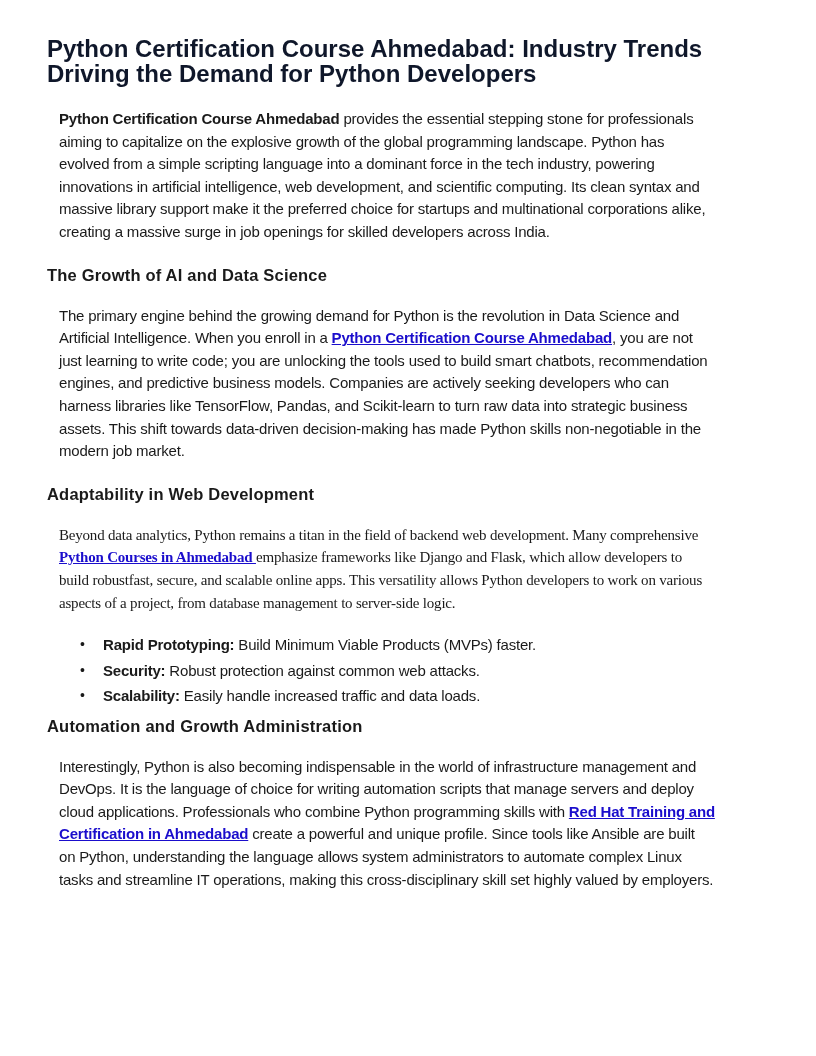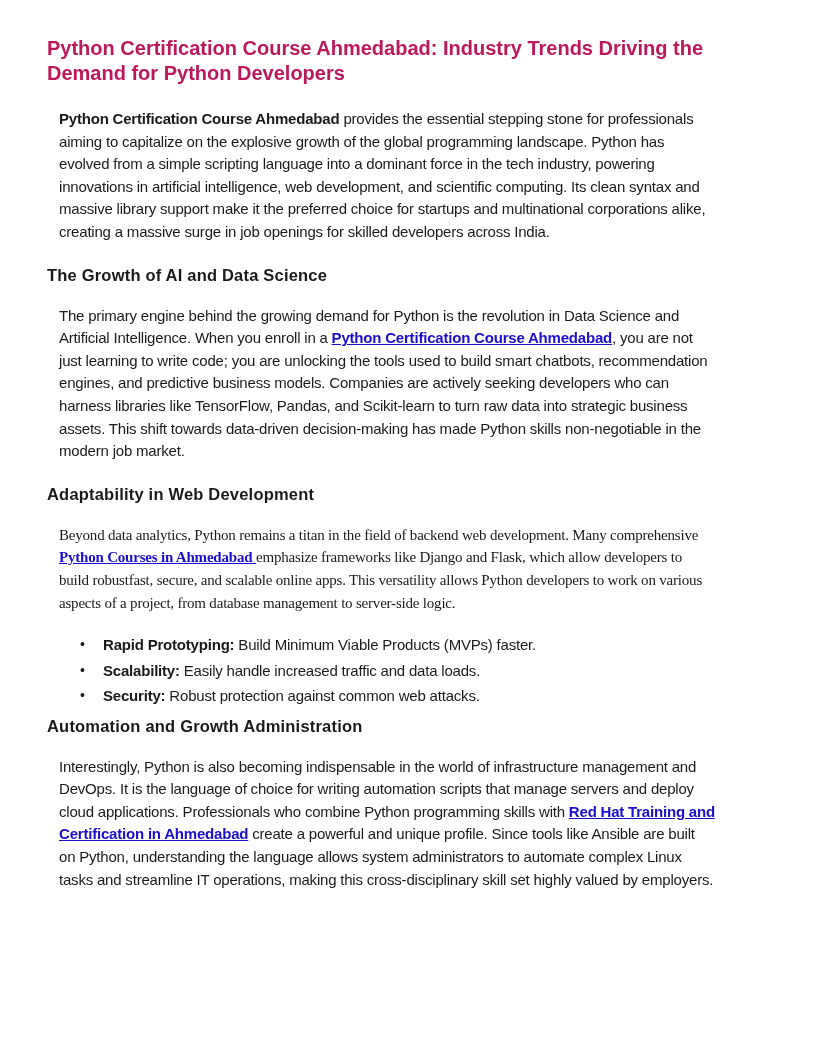--- a/index.html
+++ b/index.html
@@ -2,22 +2,22 @@
 <html><head>
   <meta charset="utf-8">
   <style>
     html, body { margin: 0; padding: 0; background: #ffffff; }
     body {
       width: 816px; height: 1056px; position: relative; overflow: hidden;
       font-family: "Liberation Sans", sans-serif; color: #1a1a1a;
     }
     .page { position: absolute; left: 47px; top: 36px; width: 680px; }
     h1 {
-      font-size: 20px; font-weight: bold; line-height: 25px;
-      margin: 0 0 22px 0; color: #be185d;
+      font-size: 24px; font-weight: bold; line-height: 25px;
+      margin: 0 0 22px 0; color: #0f172a;
     }
     h2 {
       font-size: 16.5px; font-weight: bold; margin: 0; line-height: 22px;
       letter-spacing: 0.2px; color: #1a1a1a;
     }
     p {
       font-size: 15px; line-height: 22.6px; margin: 12px;
       letter-spacing: -0.2px;
     }
     a { color: #1a0dcc; font-weight: bold; text-decoration: underline; }
@@ -46,19 +46,19 @@
   <p class="s1"><b>Python Certification Course Ahmedabad</b><span> provides the essential stepping stone for professionals aiming to capitalize on the explosive growth of the global programming landscape. Python has evolved from a simple scripting language into a dominant force in the tech industry, powering innovations in artificial intelligence, web development, and scientific computing. Its clean syntax and massive library support make it the preferred choice for startups and multinational corporations alike, creating a massive surge in job openings for skilled developers across India.</span></p>
 
   <h2 class="s2-h">The Growth of AI and Data Science</h2>
   <p class="s2-p"><span>The primary engine behind the growing demand for Python is the revolution in Data Science and Artificial Intelligence. When you enroll in a </span><a href="#">Python Certification Course Ahmedabad</a><span>, you are not just learning to write code; you are unlocking the tools used to build smart chatbots, recommendation engines, and predictive business models. Companies are actively seeking developers who can harness libraries like TensorFlow, Pandas, and Scikit-learn to turn raw data into strategic business assets. This shift towards data-driven decision-making has made Python skills non-negotiable in the modern job market.</span></p>
 
   <h2 class="s3-h">Adaptability in Web Development</h2>
   <p class="s3-p"><span>Beyond data analytics, Python remains a titan in the field of backend web development. Many comprehensive </span><a href="#">Python Courses in Ahmedabad </a><span>emphasize frameworks like Django and Flask, which allow developers to build robustfast, secure, and scalable online apps. This versatility allows Python developers to work on various aspects of a project, from database management to server-side logic.</span></p>
 
   <ul>
     <li><b>Rapid Prototyping:</b><span> Build Minimum Viable Products (MVPs) faster.</span></li>
+    <li><b>Security:</b><span> Robust protection against common web attacks.</span></li>
     <li><b>Scalability:</b><span> Easily handle increased traffic and data loads.</span></li>
-    <li><b>Security:</b><span> Robust protection against common web attacks.</span></li>
   </ul>
 
   <h2 class="s4-h">Automation and Growth Administration</h2>
   <p><span>Interestingly, Python is also becoming indispensable in the world of infrastructure management and DevOps. It is the language of choice for writing automation scripts that manage servers and deploy cloud applications. Professionals who combine Python programming skills with </span><a href="#">Red Hat Training and Certification in Ahmedabad</a><span> create a powerful and unique profile. Since tools like Ansible are built on Python, understanding the language allows system administrators to automate complex Linux tasks and streamline IT operations, making this cross-disciplinary skill set highly valued by employers.</span></p>
 </div>
 
 </body></html>

